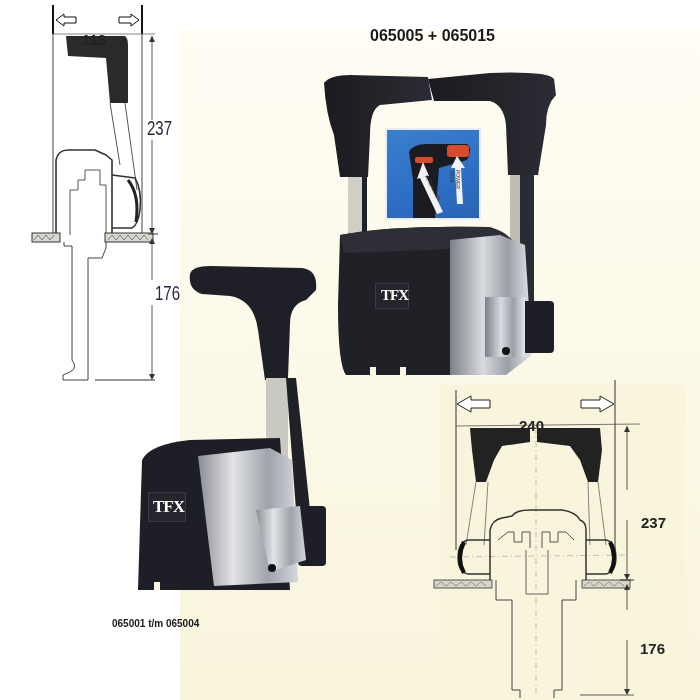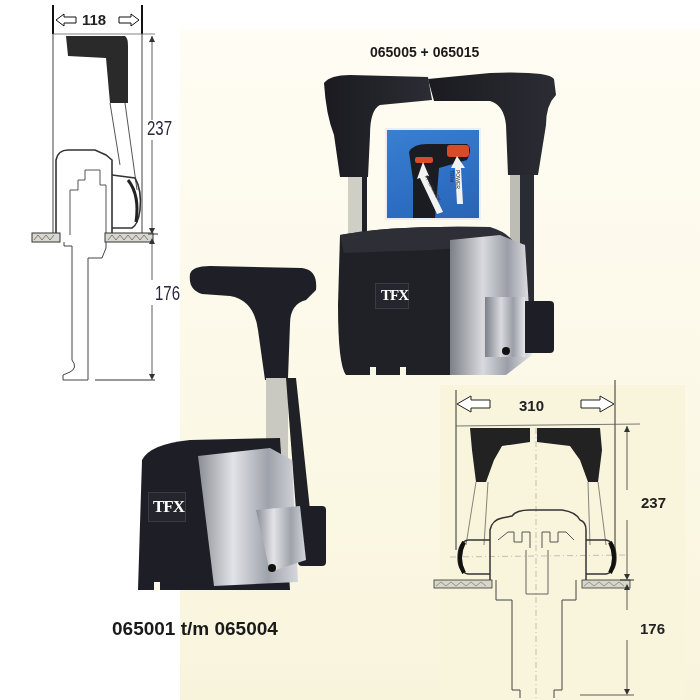--- a/index.html
+++ b/index.html
@@ -14,21 +14,21 @@
       background: linear-gradient(180deg, #fffdf4 0%, #fbf8e6 60%, #f8f4dc 100%);
     }
     .cream-bg-2 {
       position: absolute; left: 440px; top: 385px; width: 245px; height: 315px;
       background: #f9f5dc;
     }
     .label {
       position: absolute; font-weight: bold; color: #1a1a1a; white-space: nowrap;
     }
     .dim {
-      position: absolute; color: #222; font-weight: bold; white-space: nowrap;
+      position: absolute; color: #222; font-weight: bold; white-space: nowrap; margin-top: 20px;
     }
     .dim-thin {
       position: absolute; color: #2c2740; font-family: "Liberation Sans Narrow","Liberation Sans", sans-serif;
       transform: scaleX(0.75); transform-origin: left top; white-space: nowrap;
     }
     svg { position: absolute; overflow: visible; }
     .inset {
       position: absolute; left: 385px; top: 128px; width: 92px; height: 88px;
       background: linear-gradient(160deg, #3a7fd0 0%, #2d6fc4 60%, #2a64b4 100%);
       border: 2px solid #e9eef6; overflow: hidden;
@@ -83,21 +83,21 @@
     <line x1="152" y1="240" x2="152" y2="280" stroke="#333" stroke-width="0.8"></line>
     <path d="M149,244 L152,238 L155,244 Z" fill="#333"></path>
     <line x1="152" y1="305" x2="152" y2="378" stroke="#333" stroke-width="0.8"></line>
     <path d="M149,374 L152,380 L155,374 Z" fill="#333"></path>
   </svg>
   <div class="dim" style="left:82px;top:11px;font-size:15px;">118</div>
   <div class="dim-thin" style="left:147px;top:117px;font-size:20px;">237</div>
   <div class="dim-thin" style="left:155px;top:282px;font-size:20px;">176</div>
 </div>
 
-<div class="label" style="left:370px;top:44px;font-size:14px;">065005 + 065015</div>
+<div class="label" style="left:370px;top:27px;font-size:16px;">065005 + 065015</div>
 
 <div>
   <svg width="260" height="320" style="left:310px;top:65px">
     <defs>
       <linearGradient id="chromeG" x1="0" x2="1">
         <stop offset="0" stop-color="#7d8087"></stop>
         <stop offset="0.4" stop-color="#d8dadf"></stop>
         <stop offset="0.7" stop-color="#9a9ea6"></stop>
         <stop offset="1" stop-color="#e5e6ea"></stop>
       </linearGradient>
@@ -164,21 +164,21 @@
     <rect x="168" y="246" width="28" height="60" rx="4" fill="#1e1f26"></rect>
     <path d="M126,250 L170,246 L176,300 L140,312 Z" fill="url(#chromeG2)"></path>
     <circle cx="142" cy="308" r="4" fill="#111"></circle>
     <rect x="24" y="322" width="6" height="8" fill="#fbf8e6"></rect>
   </svg>
   <div class="abs" style="left:148px;top:492px;width:36px;height:28px;background:#24252d;border:1px solid #3a3b44;">
     <span class="logo" style="left:4px;top:4px;font-size:17px;">TFX</span>
   </div>
 </div>
 
-<div class="label" style="left:112px;top:618px;font-size:19px;">065001 t/m 065004</div>
+<div class="label" style="left:112px;top:618px;font-size:10px;">065001 t/m 065004</div>
 
 <div>
   <svg width="270" height="320" style="left:430px;top:380px">
 
     <line x1="26" y1="10" x2="26" y2="170" stroke="#333" stroke-width="1"></line>
     <line x1="185" y1="0" x2="185" y2="170" stroke="#333" stroke-width="1"></line>
 
     <path d="M27,24 L41,16 L41,20 L60,20 L60,28 L41,28 L41,32 Z" fill="#fff" stroke="#222" stroke-width="1"></path>
     <path d="M184,24 L170,16 L170,20 L151,20 L151,28 L170,28 L170,32 Z" fill="#fff" stroke="#222" stroke-width="1"></path>
     <line x1="26" y1="46" x2="210" y2="44" stroke="#555" stroke-width="0.8"></line>
@@ -213,16 +213,16 @@
     <path d="M194,52 L197,46 L200,52 Z" fill="#333"></path>
     <line x1="197" y1="140" x2="197" y2="198" stroke="#333" stroke-width="0.8"></line>
     <path d="M194,194 L197,200 L200,194 Z" fill="#333"></path>
     <line x1="190" y1="200" x2="204" y2="200" stroke="#333" stroke-width="1"></line>
     <line x1="197" y1="206" x2="197" y2="230" stroke="#333" stroke-width="0.8"></line>
     <path d="M194,210 L197,204 L200,210 Z" fill="#333"></path>
     <line x1="197" y1="260" x2="197" y2="313" stroke="#333" stroke-width="0.8"></line>
     <path d="M194,309 L197,315 L200,309 Z" fill="#333"></path>
     <line x1="150" y1="315" x2="204" y2="315" stroke="#333" stroke-width="0.8"></line>
   </svg>
-  <div class="dim" style="left:519px;top:397px;font-size:15px;">310</div>
+  <div class="dim" style="left:519px;top:397px;font-size:15px;">240</div>
   <div class="dim" style="left:641px;top:494px;font-size:15px;">237</div>
   <div class="dim" style="left:640px;top:620px;font-size:15px;">176</div>
 </div>
 
 </body></html>

